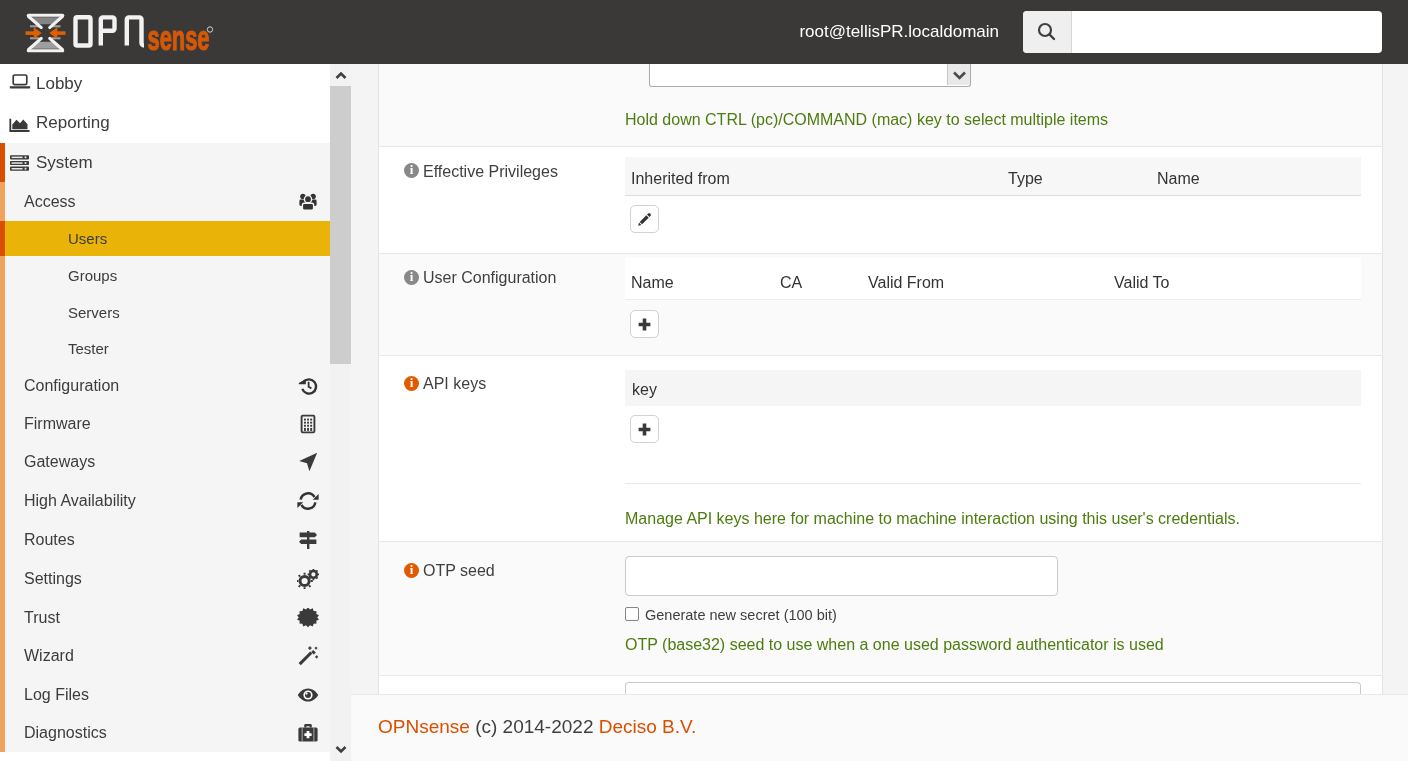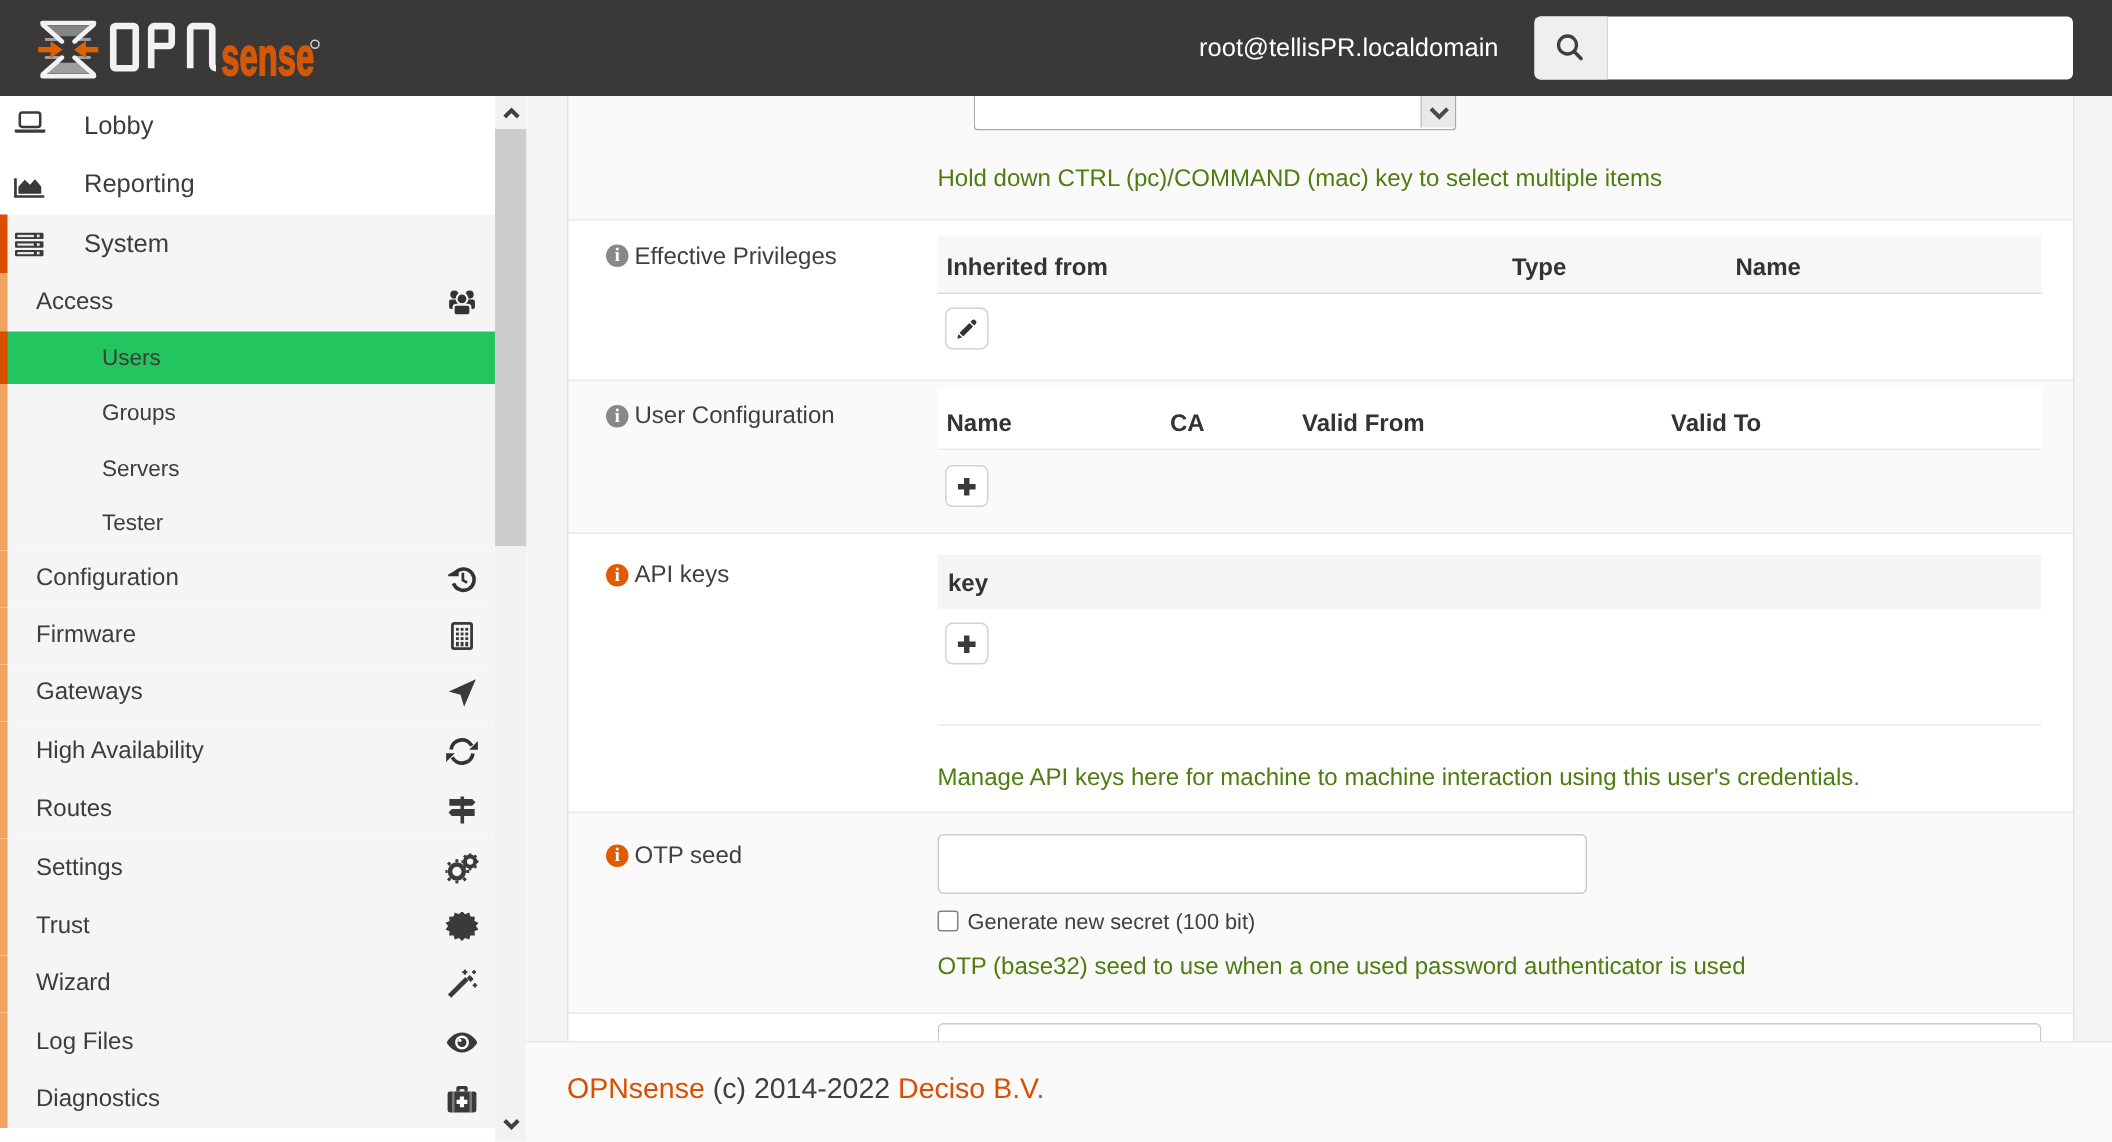--- a/index.html
+++ b/index.html
@@ -8,43 +8,43 @@
 .ab{position:absolute}
 
 #hdr{left:0;top:0;width:1408px;height:64px;background:#3a3938}
 #user{right:409px;top:22px;color:#fff;font-size:17px}
 #search{left:1023px;top:11px;width:359px;height:42px;background:#fff;border-radius:4px}
 #addon{left:0;top:0;width:48px;height:42px;background:#efefef;border-right:1px solid #d6d6d6;border-radius:4px 0 0 4px}
 
 #side{left:0;top:64px;width:330px;height:697px;background:#fff}
 .mi{position:absolute;left:0;width:330px;display:flex;align-items:center;color:#3c3c3c}
 .sec{background:#f5f5f5}
-.act{background:#22c55e}
+.act{background:#eab308}
 .strip{position:absolute;left:0;top:0;bottom:0;width:5px}
 .sd{background:#d94f00}
 .sl{background:#f0a35f}
 .rt{font-size:17px}
 .ch{font-size:16px}
 .gc{font-size:15px}
 .licon{position:absolute;left:9px;width:22px;height:20px}
 .ricon{position:absolute;right:11px;width:22px;height:20px}
-.t1{margin-left:56px}
+.t1{margin-left:36px}
 .t2{margin-left:24px}
 .t3{margin-left:68px}
 
 #sbar{left:330px;top:64px;width:21px;height:697px;background:#f2f2f2}
 #sthumb{left:330px;top:86px;width:21px;height:278px;background:#cdcdcd}
 
 #page{left:351px;top:64px;width:1057px;height:630px;background:#f4f4f4}
 .lbl{position:absolute;font-size:16px;color:#3f3f3f}
 .info{position:absolute;width:15px;height:15px;border-radius:50%;color:#fff;
   font:bold 13px "Liberation Serif",serif;text-align:center;line-height:14px}
 .ig{background:#888}
 .io{background:#e25a00}
-.th{position:absolute;font-size:16px;font-weight:bold;color:#333}
+.th{position:absolute;font-size:16px;font-weight:normal;color:#333}
 .btn{position:absolute;width:29px;height:28px;background:#fff;border:1px solid #d2d2d2;border-radius:5px;box-sizing:border-box}
 .hline{position:absolute;height:1px;background:#e8e8e8}
 .txt{position:absolute;font-size:16px;color:#4d7c0f}
 
 #foot{left:351px;top:694px;width:1057px;height:67px;background:#fafafa;border-top:1px solid #e8e8e8;box-sizing:border-box}
 #foot div{position:absolute;left:27px;top:21px;font-size:19px;color:#3f3f3f}
 #foot a{color:#d94f00;text-decoration:none}
 </style>
 </head>
 <body>

